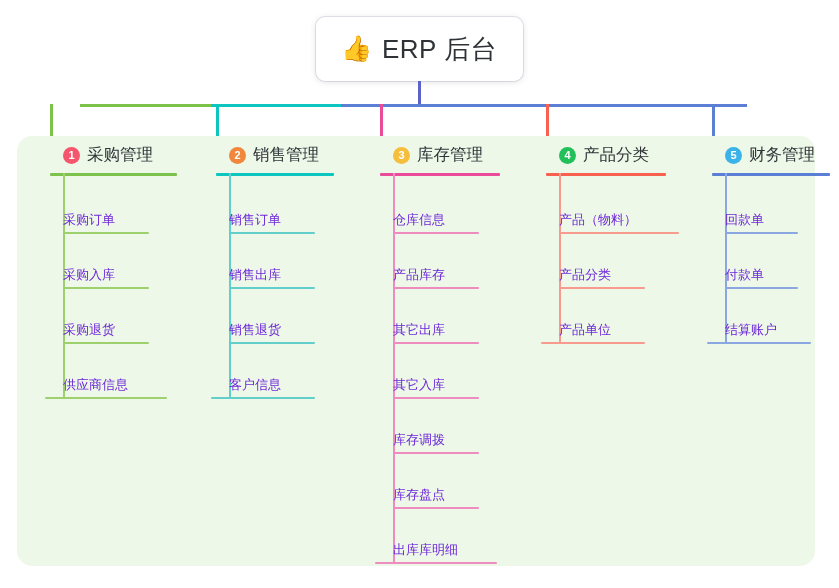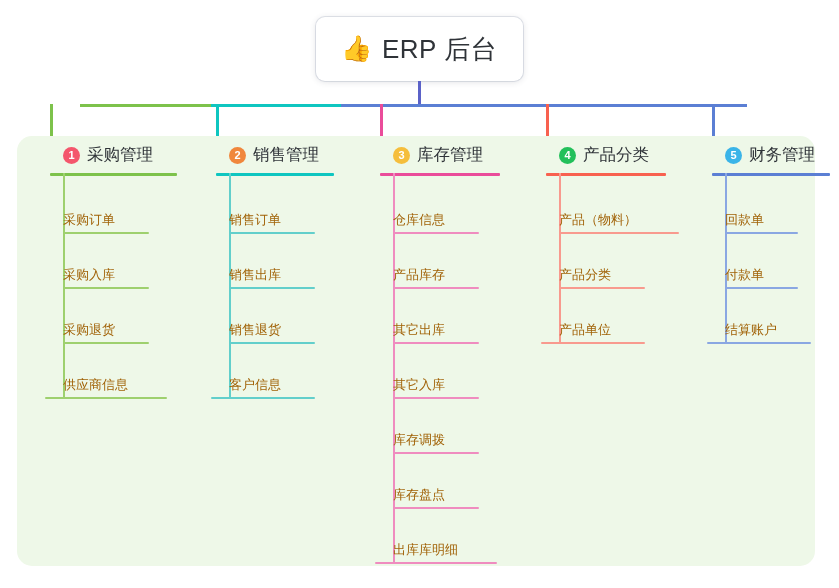--- a/index.html
+++ b/index.html
@@ -55,21 +55,21 @@
     display: flex; align-items: center; justify-content: center;
     line-height: 1; flex: 0 0 auto;
   }
   .col-title { font-size: 16.5px; color: #2f3338; }
   .head-rule { position: absolute; height: 3px; left: 5px; top: 37px; border-radius: 1px; }
   .spine { position: absolute; width: 2px; left: 18px; top: 37px; }
 
   .leaf { position: absolute; }
   .leaf-label {
     position: absolute; left: 18px; bottom: 5px;
-    font-size: 13px; color: #a16207; white-space: nowrap;
+    font-size: 13px; color: #6d28d9; white-space: nowrap;
   }
   .leaf-rule { position: absolute; height: 2px; left: 18px; bottom: 0; border-radius: 1px; }
 </style>
 </head>
 <body>
 
 <div id="stage">
 
   <div id="root-node">
     <span id="root-emoji">👍</span>

